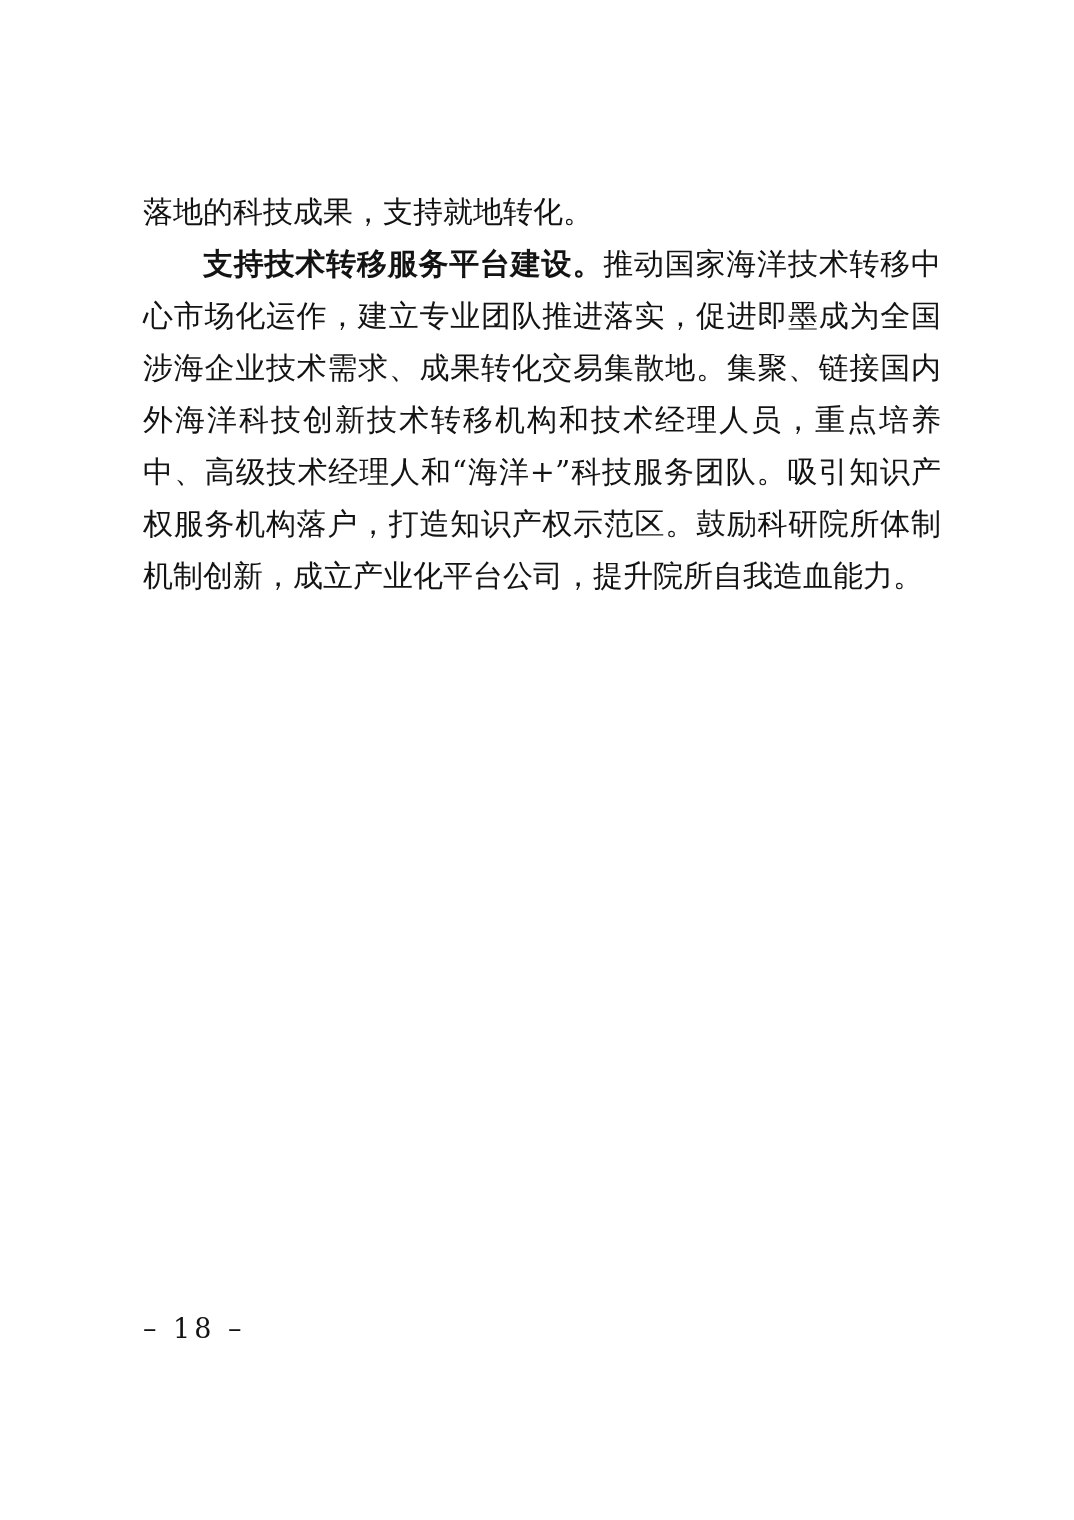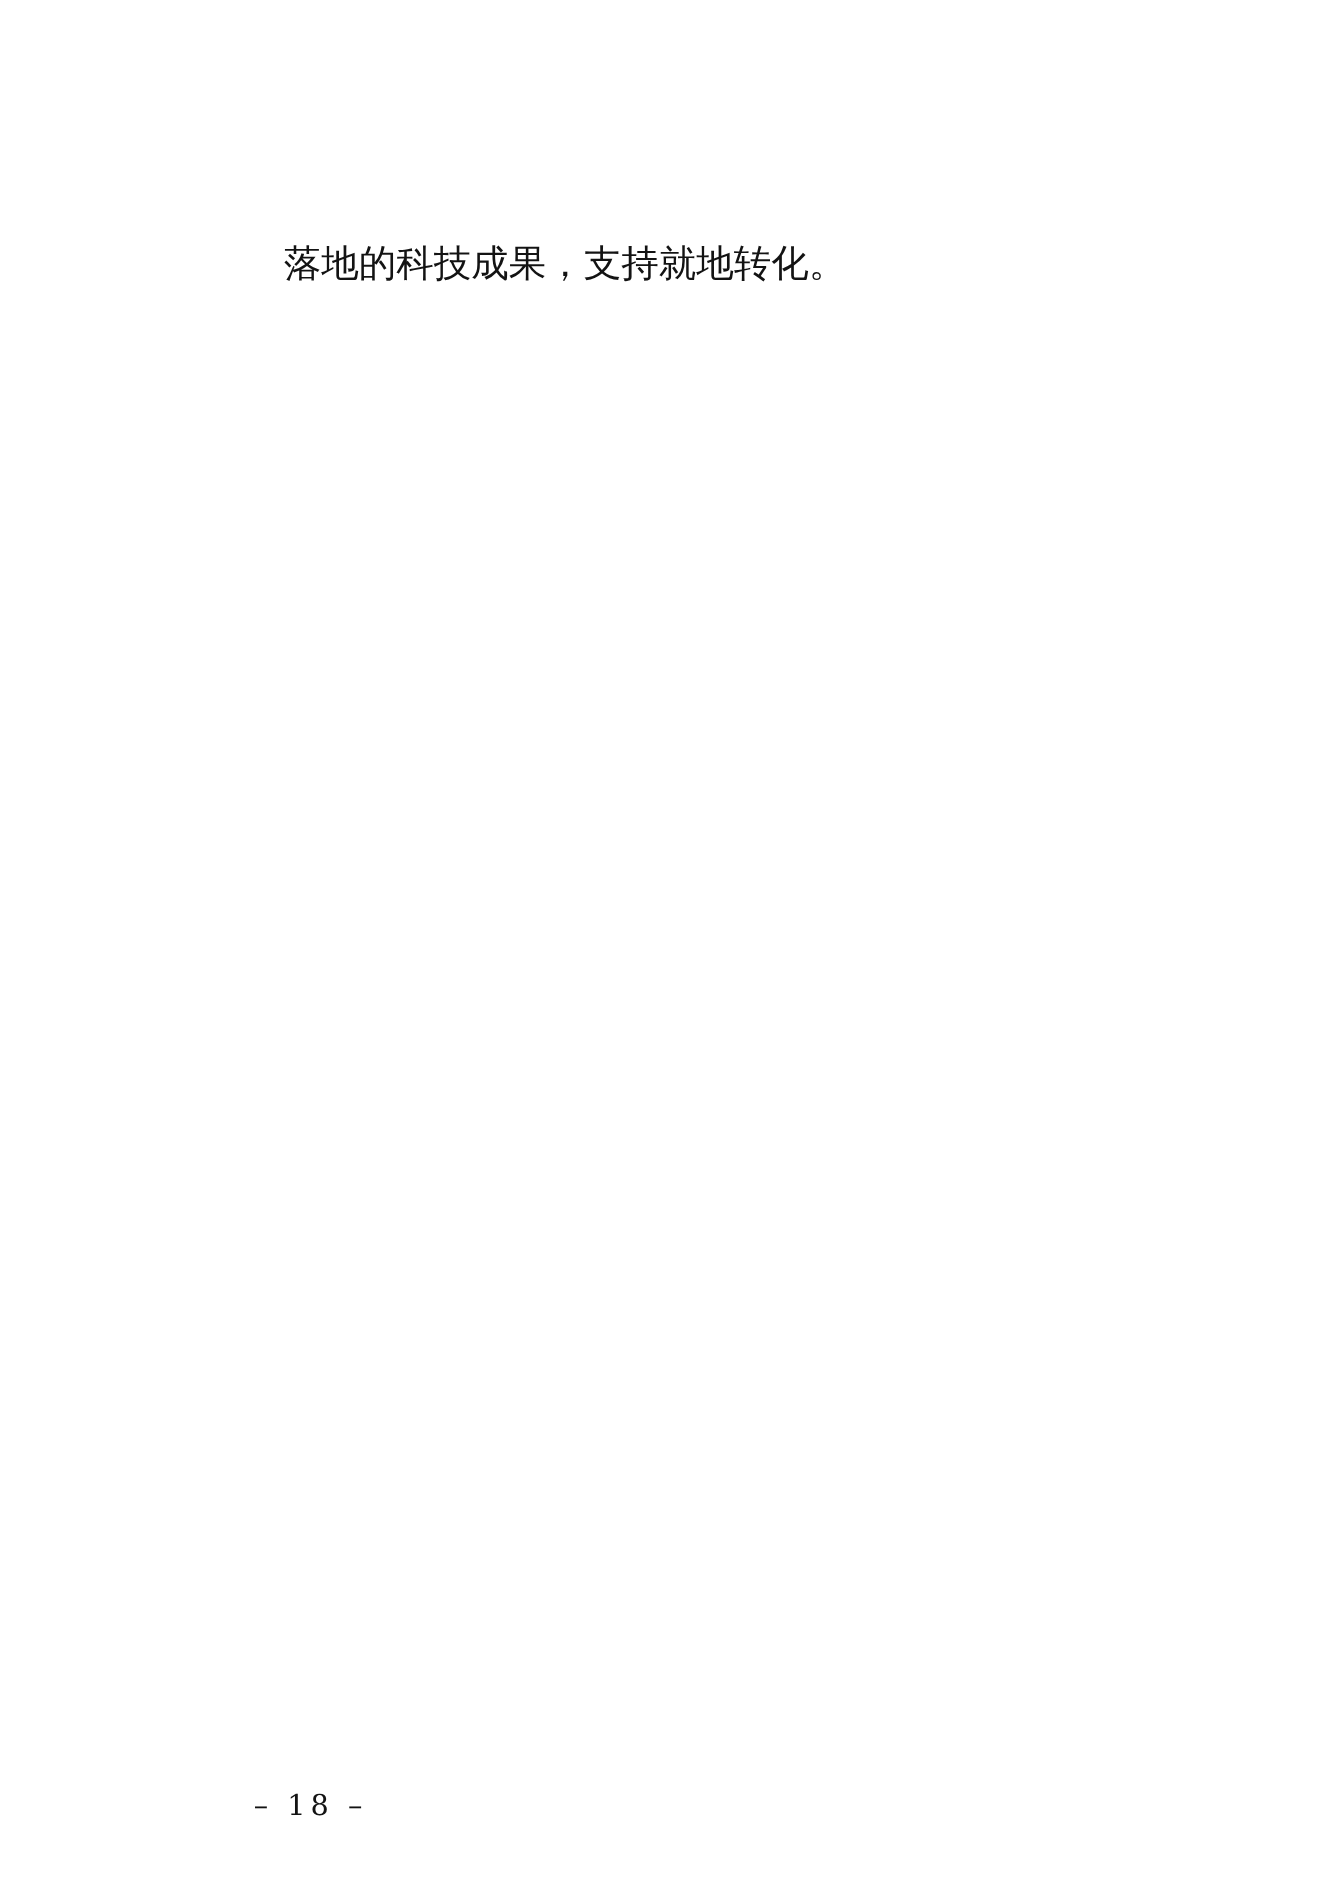--- a/index.html
+++ b/index.html
@@ -1,15 +1,15 @@
 <!DOCTYPE html>
 <html><head>
 <meta charset="utf-8">
 <style>
-  * { box-sizing: border-box; padding-left: 28px; }
+  * { box-sizing: border-box; }
   html, body { margin: 0; padding: 0; }
   body {
     width: 1074px;
     height: 1520px;
     background: #ffffff;
     color: #131313;
     font-family: "DejaVu Serif", "Liberation Serif", serif;
   }
   .page {
     position: relative;
@@ -42,35 +42,35 @@
     font-size: 30px;
     line-height: 52px;
     font-weight: normal;
     text-align: center;
     text-indent: 0;
     letter-spacing: 2px;
   }
   .page-number {
     position: absolute;
     left: 143px;
-    top: 1428px;
-    font-size: 23px;
+    top: 1312px;
+    font-size: 27px;
     line-height: 34px;
     letter-spacing: 4px;
-    margin-left: 32px;
   }
 </style>
 </head>
 <body>
 
 <div class="page">
   <div class="content">
 
     <p class="para"><span>落地的科技成果，支持就地转化。</span></p>
 
+    <p class="para indent"><span class="lead">支持技术转移服务平台建设。</span><span>推动国家海洋技术转移中心市场化运作，建立专业团队推进落实，促进即墨成为全国涉海企业技术需求、成果转化交易集散地。集聚、链接国内外海洋科技创新技术转移机构和技术经理人员，重点培养中、高级技术经理人和“海洋+”科技服务团队。吸引知识产权服务机构落户，打造知识产权示范区。鼓励科研院所体制机制创新，成立产业化平台公司，提升院所自我造血能力。</span></p>
 
 
 
 
   </div>
 
   <div class="page-number">– 18 –</div>
 </div>
 
 </body></html>

